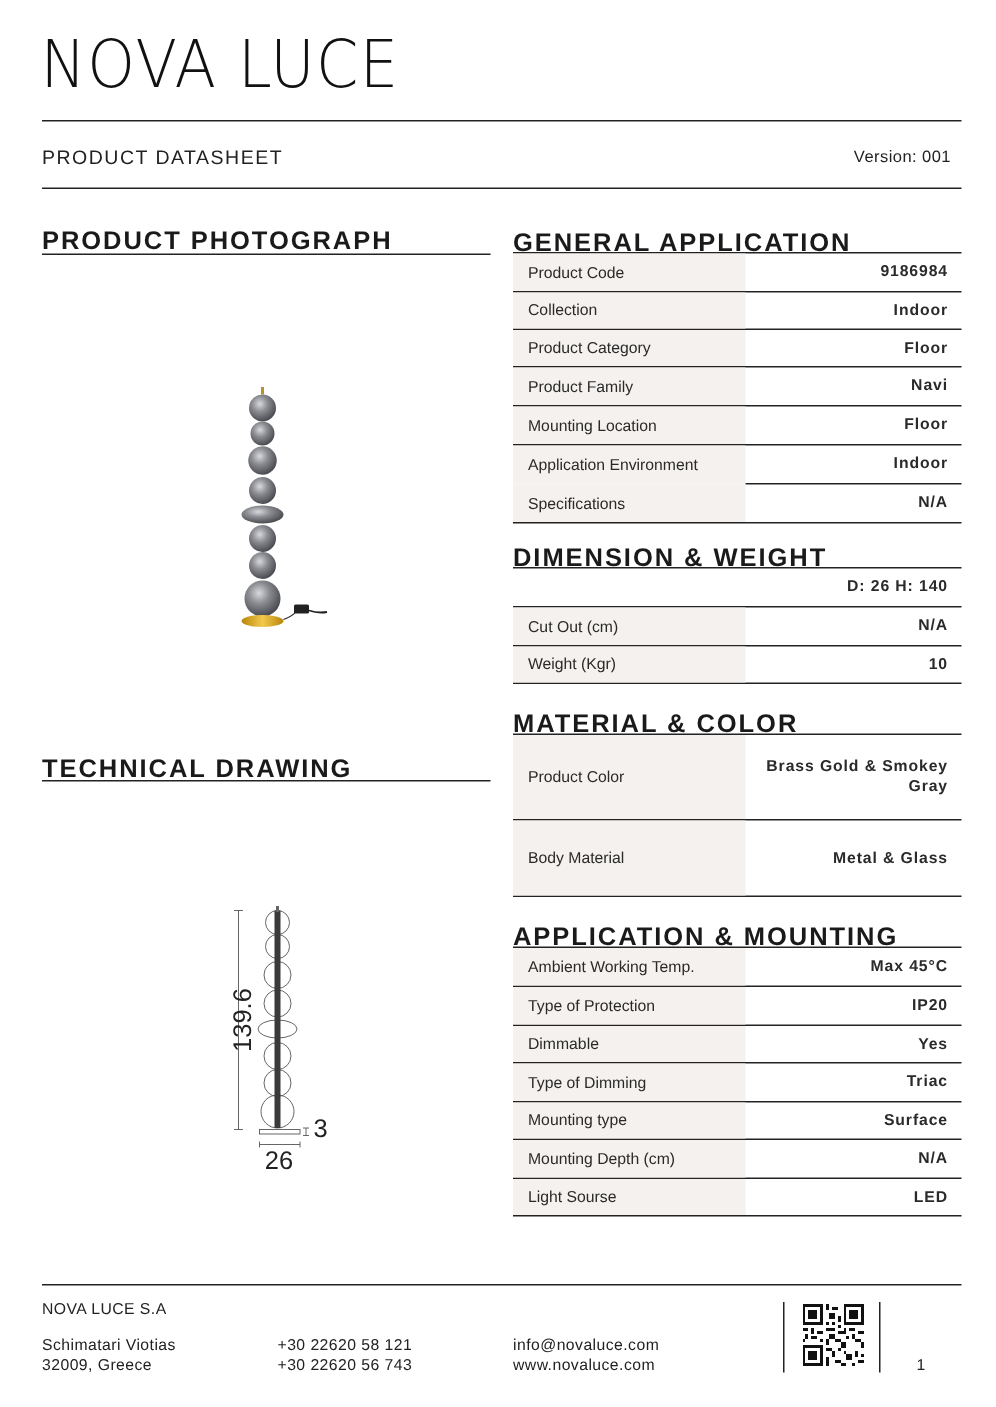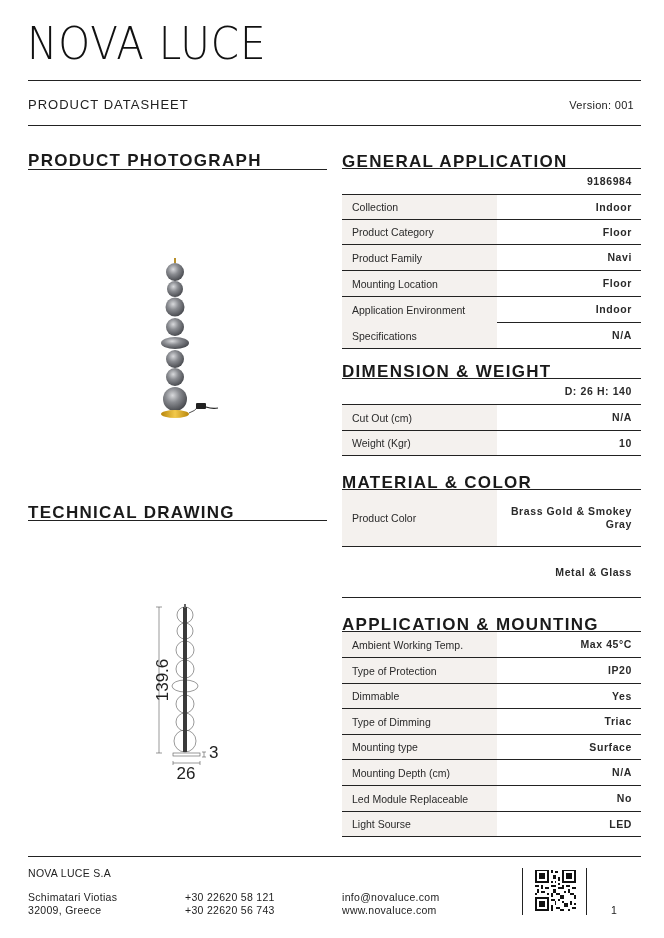--- a/index.html
+++ b/index.html
@@ -103,20 +103,21 @@
     <text x="22" y="80" font-size="17" fill="#222" font-family="Liberation Sans, sans-serif" transform="rotate(-90 22 80)" text-anchor="middle" dominant-baseline="central">139.6</text>
     <text x="69" y="158" font-size="17" fill="#222" font-family="Liberation Sans, sans-serif">3</text>
     <text x="46" y="179" font-size="17" fill="#222" font-family="Liberation Sans, sans-serif" text-anchor="middle">26</text>
   </svg>
 </div>
 
 <div class="sec-title" style="left:342px; top:152px">GENERAL APPLICATION</div>
 <div class="sec-rule" style="left:342px; top:168px; width:299px"></div>
 <div class="table" style="top:169px">
   <div class="row" style="height:26px">
+      <div class="lbl">Product Code</div>
       <div class="val">9186984</div>
     </div>
   <div class="row" style="height:25px">
       <div class="lbl">Collection</div>
       <div class="val">Indoor</div>
     </div>
   <div class="row" style="height:25px">
       <div class="lbl">Product Category</div>
       <div class="val">Floor</div>
     </div>
@@ -155,20 +156,21 @@
 </div>
 
 <div class="sec-title" style="left:342px; top:473px">MATERIAL &amp; COLOR</div>
 <div class="sec-rule" style="left:342px; top:489px; width:299px"></div>
 <div class="table" style="top:490px">
   <div class="row" style="height:57px">
       <div class="lbl">Product Color</div>
       <div class="val" style="padding-left:8px">Brass Gold &amp; Smokey Gray</div>
     </div>
   <div class="row" style="height:51px">
+      <div class="lbl">Body Material</div>
       <div class="val">Metal &amp; Glass</div>
     </div>
 </div>
 
 <div class="sec-title" style="left:342px; top:615px">APPLICATION &amp; MOUNTING</div>
 <div class="sec-rule" style="left:342px; top:631px; width:299px"></div>
 <div class="table" style="top:632px">
   <div class="row" style="height:26px">
       <div class="lbl">Ambient Working Temp.</div>
       <div class="val">Max 45°C</div>
@@ -185,24 +187,20 @@
       <div class="lbl">Type of Dimming</div>
       <div class="val">Triac</div>
     </div>
   <div class="row" style="height:25px">
       <div class="lbl">Mounting type</div>
       <div class="val">Surface</div>
     </div>
   <div class="row" style="height:26px">
       <div class="lbl">Mounting Depth (cm)</div>
       <div class="val">N/A</div>
-    </div>
-  <div class="row" style="height:26px">
-      <div class="lbl">Led Module Replaceable</div>
-      <div class="val">No</div>
     </div>
   <div class="row" style="height:25px">
       <div class="lbl">Light Sourse</div>
       <div class="val">LED</div>
     </div>
 </div>
 
 <div class="hr" style="top:856px"></div>
 <div class="footer-text" style="left:28px; top:867px">NOVA LUCE S.A</div>
 <div class="footer-text" style="left:28px; top:891px">Schimatari Viotias</div>

